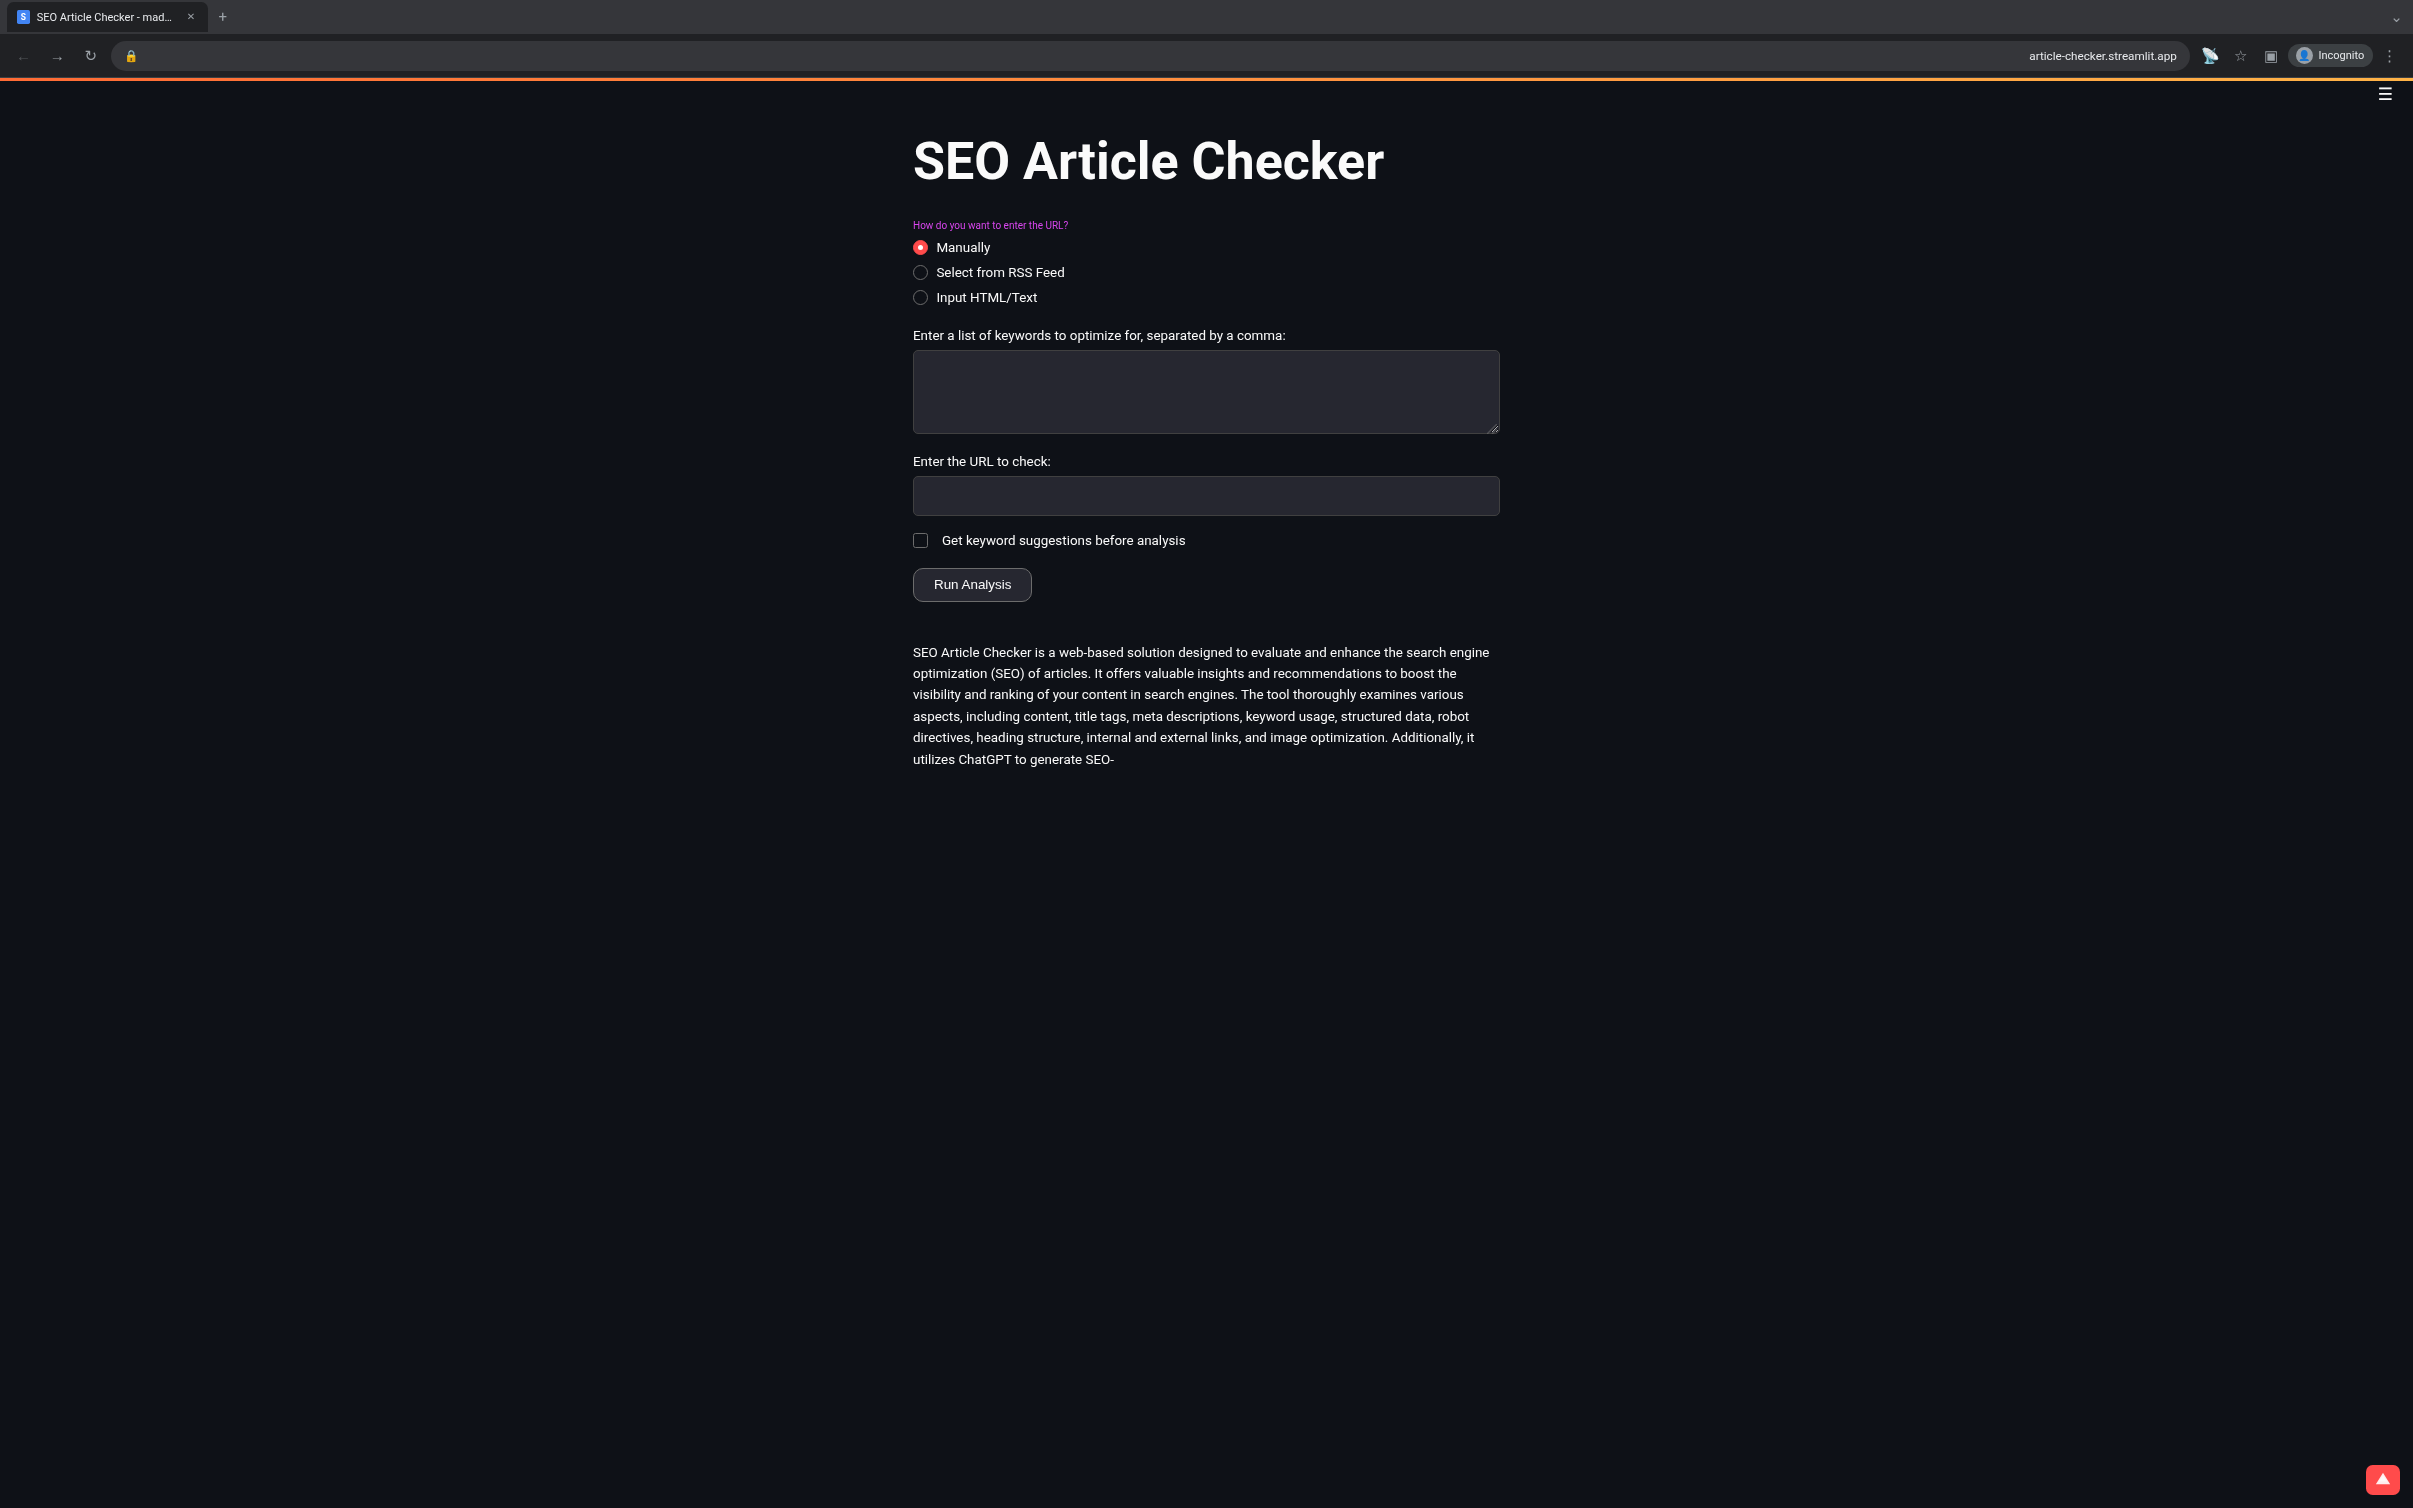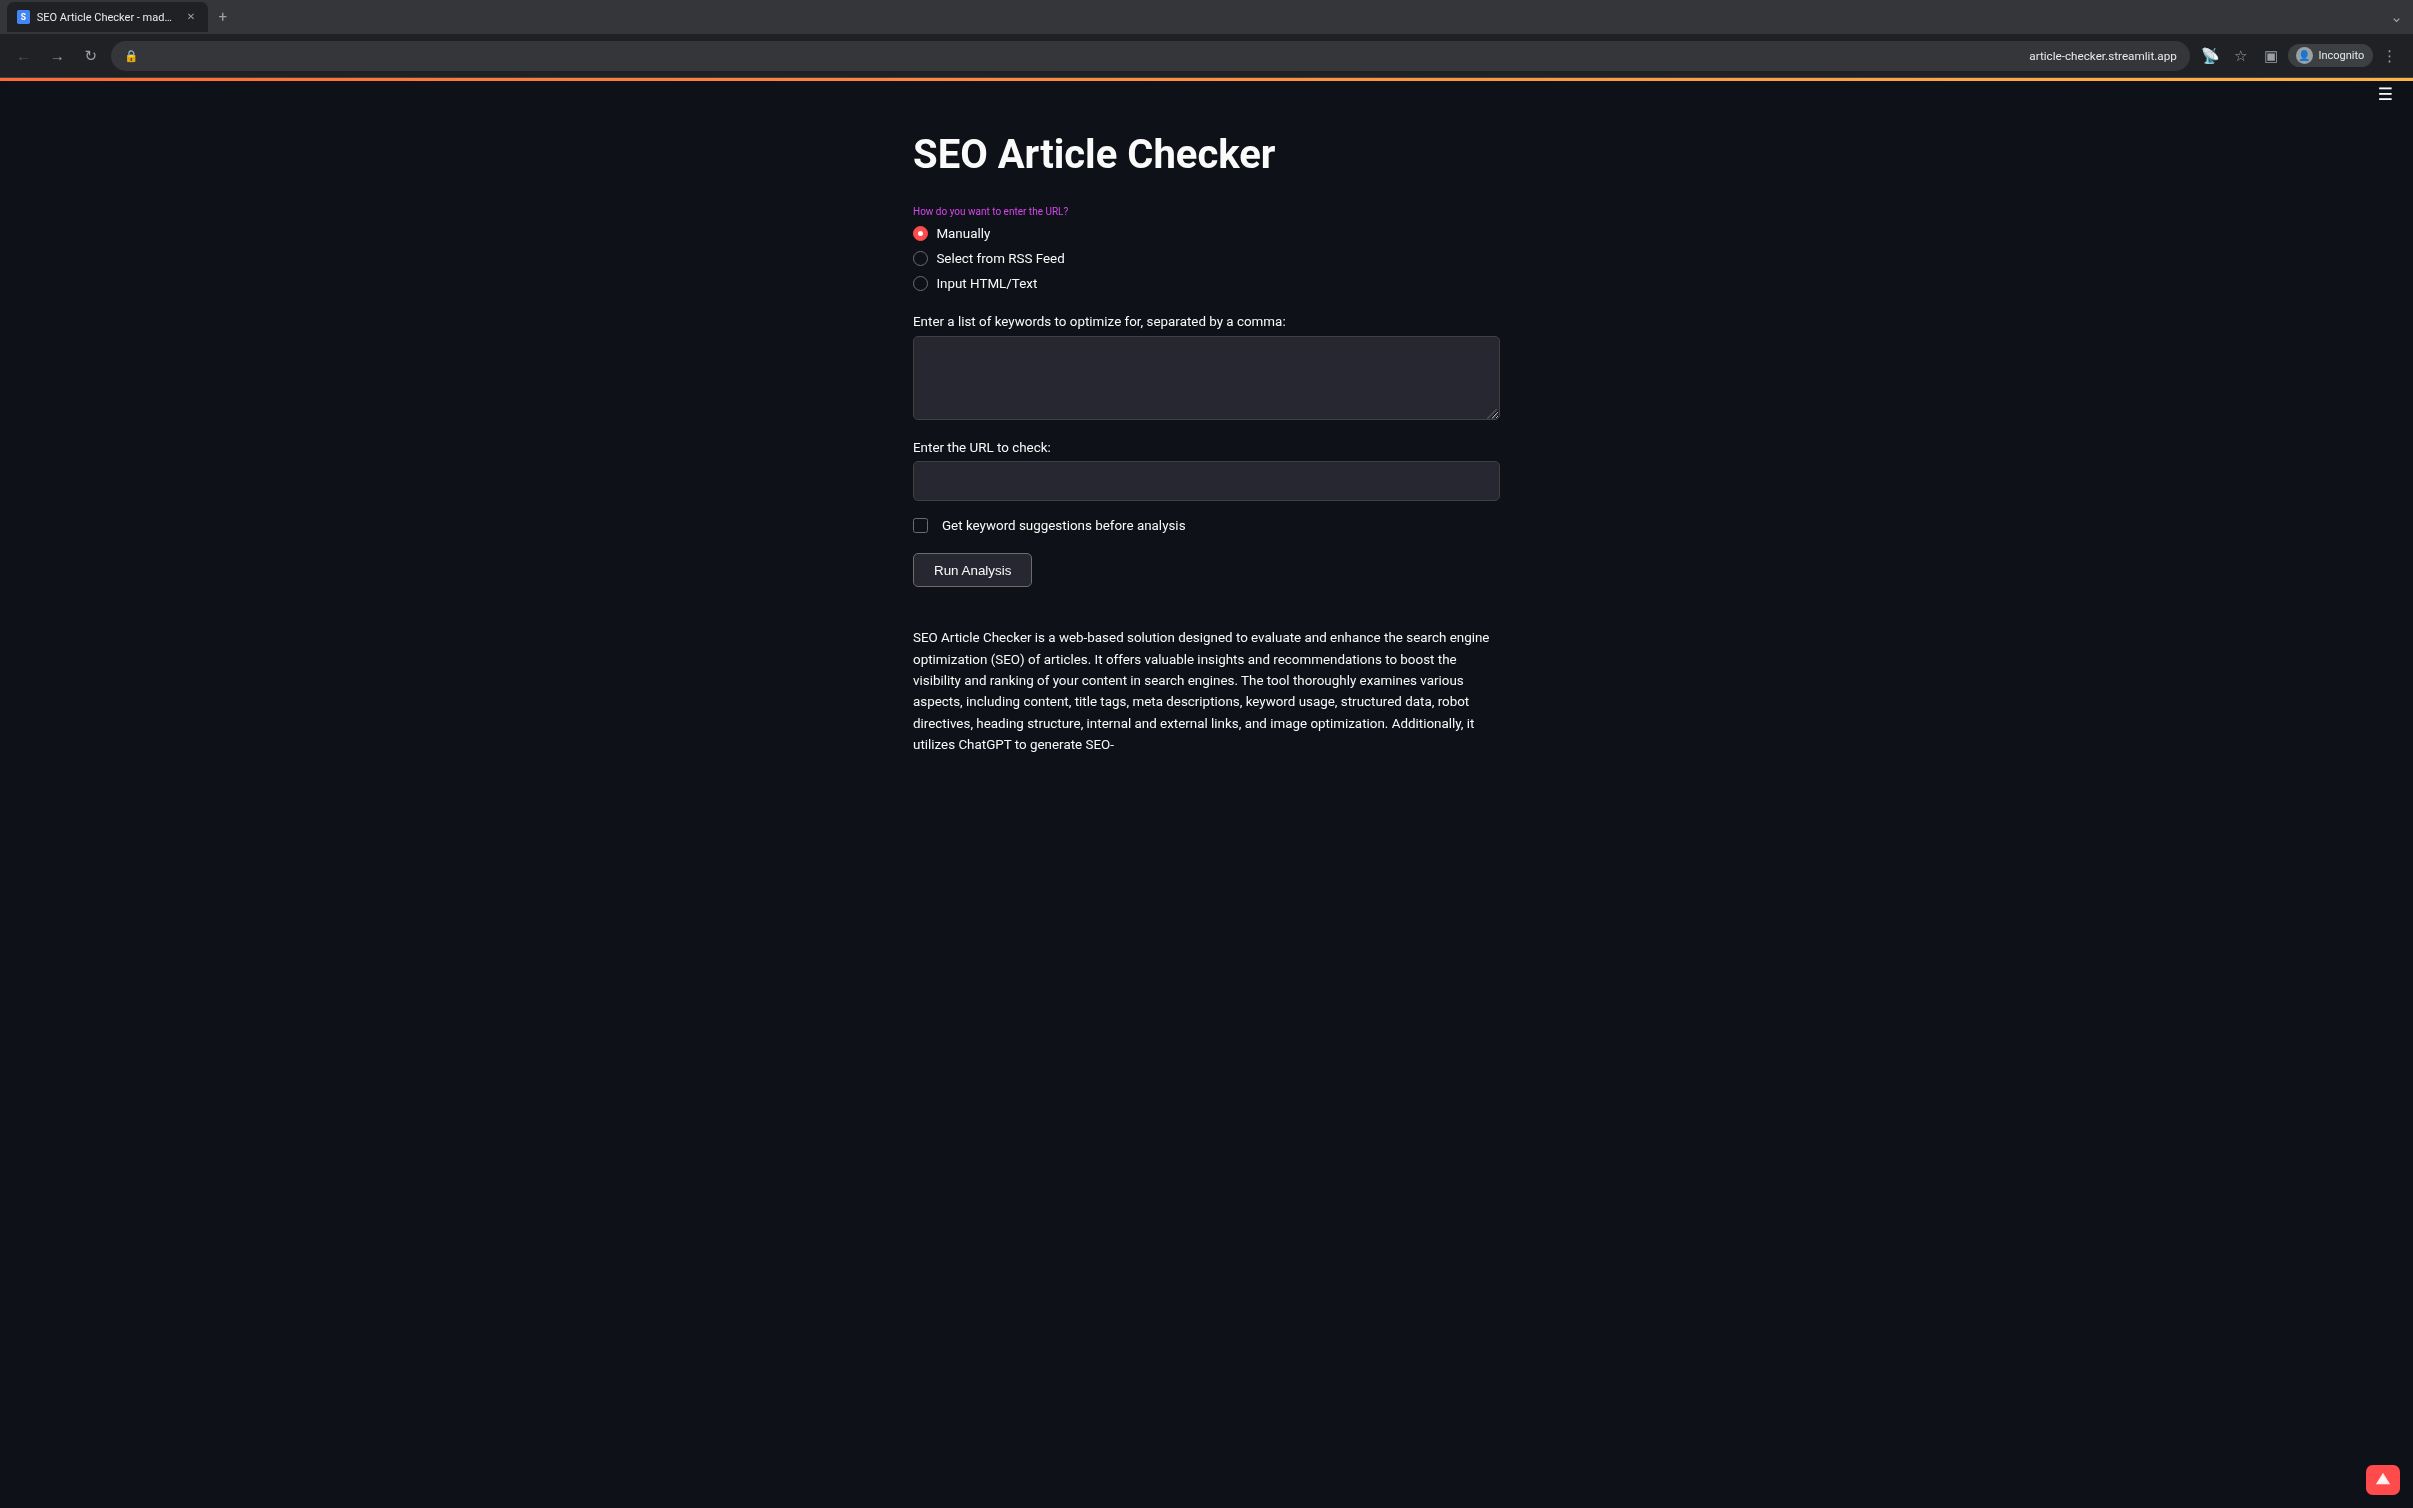--- a/index.html
+++ b/index.html
@@ -204,21 +204,21 @@
       margin: 0 auto;
       padding: 50px 13.4px 34px 13.4px;
     }
 
     .content-wrapper {
       max-width: 587px;
       margin: 0 auto;
     }
 
     .page-title {
-      font-size: 40px;
+      font-size: 52px;
       font-weight: 700;
       color: #fafafa;
       margin-bottom: 27px;
       line-height: 1.2;
     }
 
     .form-label {
       font-size: 10px;
       color: #d946ef;
       margin-bottom: 9px;
@@ -342,21 +342,21 @@
     .checkbox-label {
       font-size: 13.4px;
       color: #fafafa;
       cursor: pointer;
     }
 
     .run-button {
       background: #262730;
       color: #fafafa;
       border: 0.8px solid #6c6c6c;
-      border-radius: 5px;
+      border-radius: 10px;
       padding: 8.4px 20px;
       font-size: 13.4px;
       cursor: pointer;
       margin-bottom: 40px;
     }
 
     .section-title {
       font-size: 30px;
       font-weight: 700;
       color: #fafafa;

